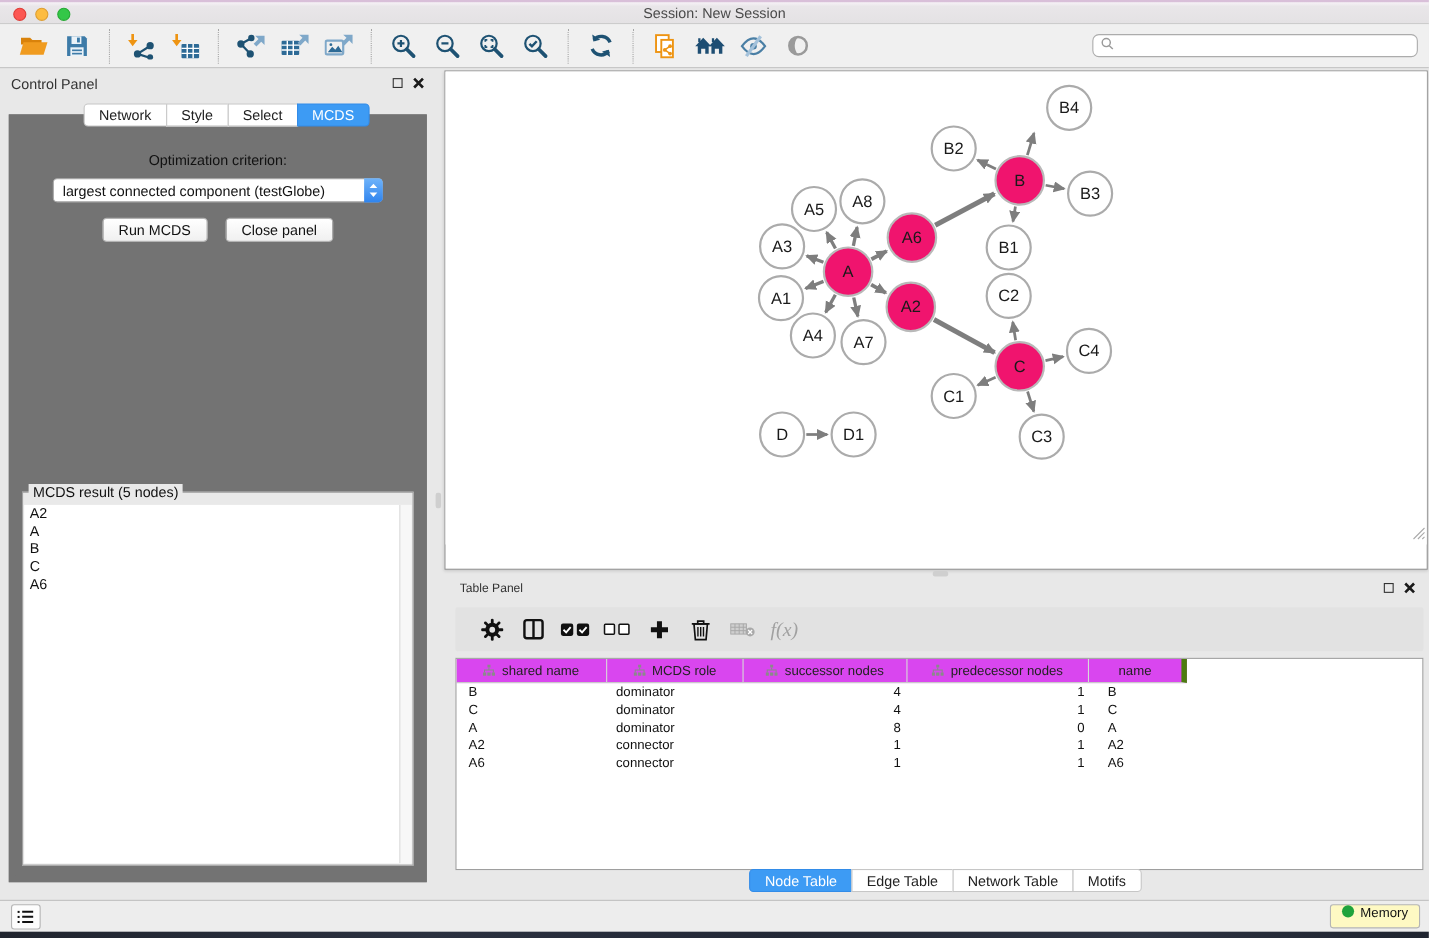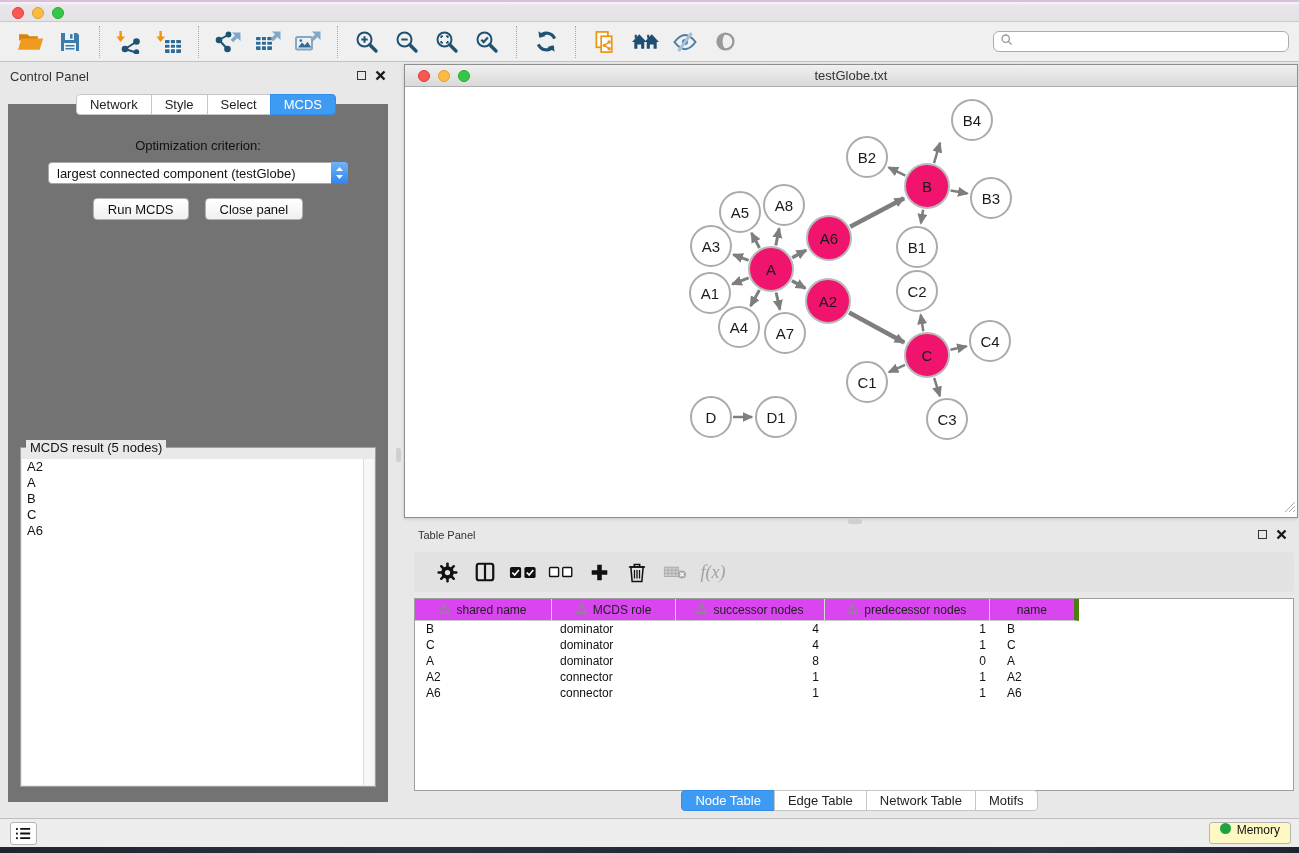--- a/index.html
+++ b/index.html
@@ -119,20 +119,21 @@
   .vgrip { position:absolute; left:396px; top:448px; width:5px; height:14px; background:#CFCFCF; border-radius:2px; }
   .hgrip { position:absolute; left:848px; top:519px; width:14px; height:5px; background:#CFCFCF; border-radius:2px; }
 </style>
 </head>
 <body>
 
 <div class="titlebar">
   <span class="tl red"></span>
   <span class="tl yel"></span>
   <span class="tl grn"></span>
+  <div class="title">Session: New Session</div>
 </div>
 
 <div class="toolbar">
   <div id="toolbar-icons" class="tool-group">
       <span class="tool-btn">
         <svg viewBox="0 0 26 24" width="27" height="25">
           <path d="M2 5h8l2 2h8v4H2z" fill="#D9820B"></path>
           <path d="M1 20L4.2 9h21l-3.4 11z" fill="#F09B1F"></path>
         </svg>
       </span>
@@ -317,26 +318,20 @@
             <div class="mcds-item">C</div>
             <div class="mcds-item">A6</div>
           </div>
         <div class="scrolltrack"></div>
       </div>
     </div>
   </div>
 </div>
 
 <div class="net-window">
-  <div class="net-titlebar">
-    <span class="tl red"></span>
-    <span class="tl yel"></span>
-    <span class="tl grn"></span>
-    <div class="title">testGlobe.txt</div>
-  </div>
   <div class="net-content" id="net-content">
     <svg id="edge-layer" width="892" height="430">
         <defs>
           <marker id="ah" markerUnits="userSpaceOnUse" markerWidth="14" markerHeight="12" refX="9.5" refY="5" orient="auto">
             <path d="M0 0L11 5L0 10z" fill="#7E7E7E"></path>
           </marker>
         </defs>
         <line x1="354.5334732741604" y1="160.91638634281102" x2="346.4665267258396" y2="146.08361365718898" stroke="#7E7E7E" stroke-width="3" marker-end="url(#ah)"></line>
         <line x1="370.7774381829625" y1="158.48030433003072" x2="374.2225618170375" y2="141.51969566996928" stroke="#7E7E7E" stroke-width="3" marker-end="url(#ah)"></line>
         <line x1="343.5900931847508" y1="173.40953572082114" x2="328.4099068152492" y2="167.59046427917886" stroke="#7E7E7E" stroke-width="3" marker-end="url(#ah)"></line>

